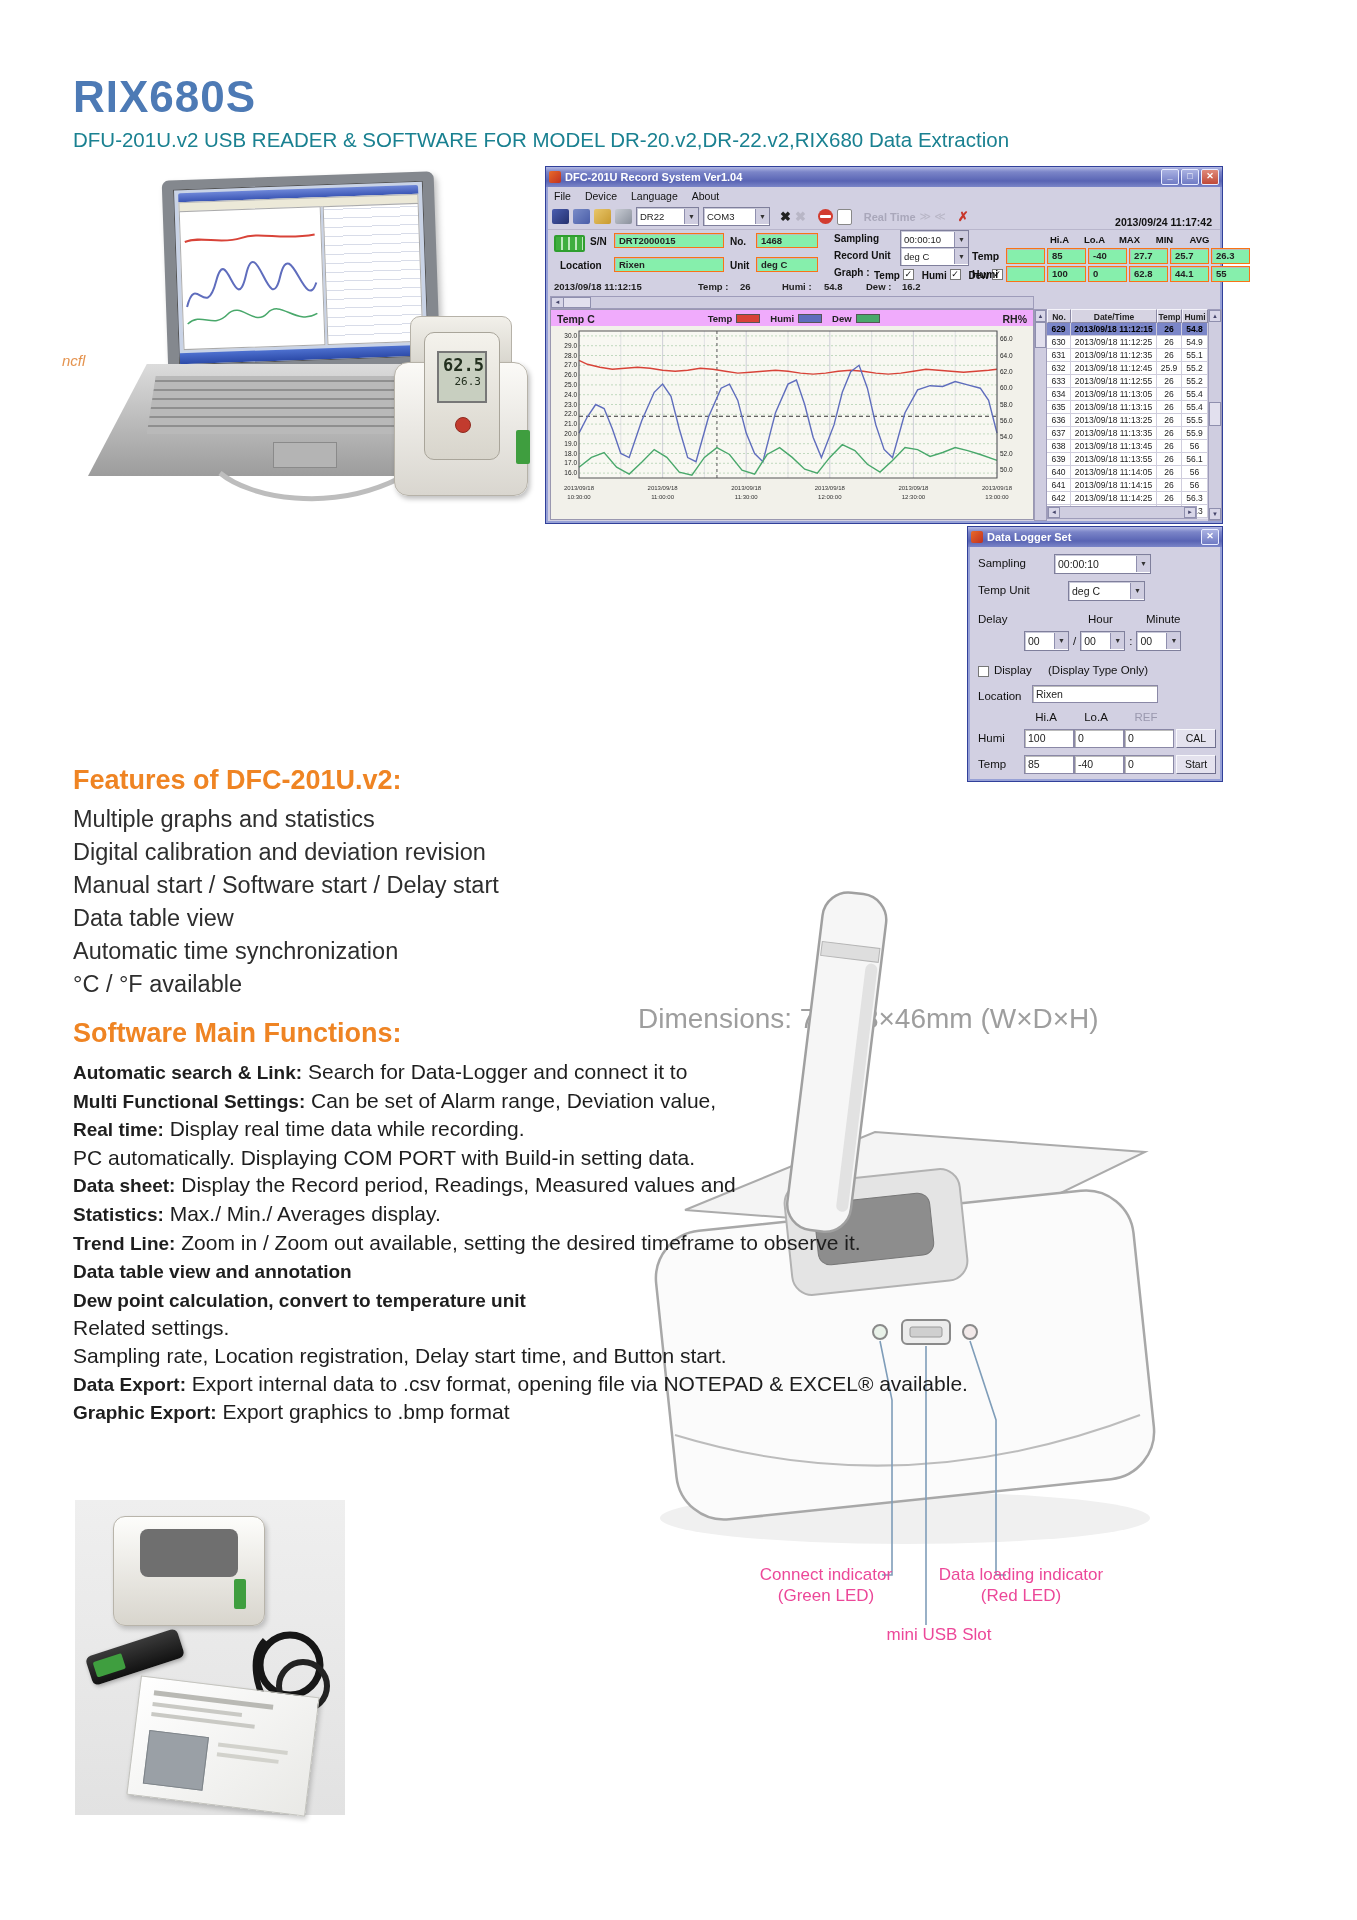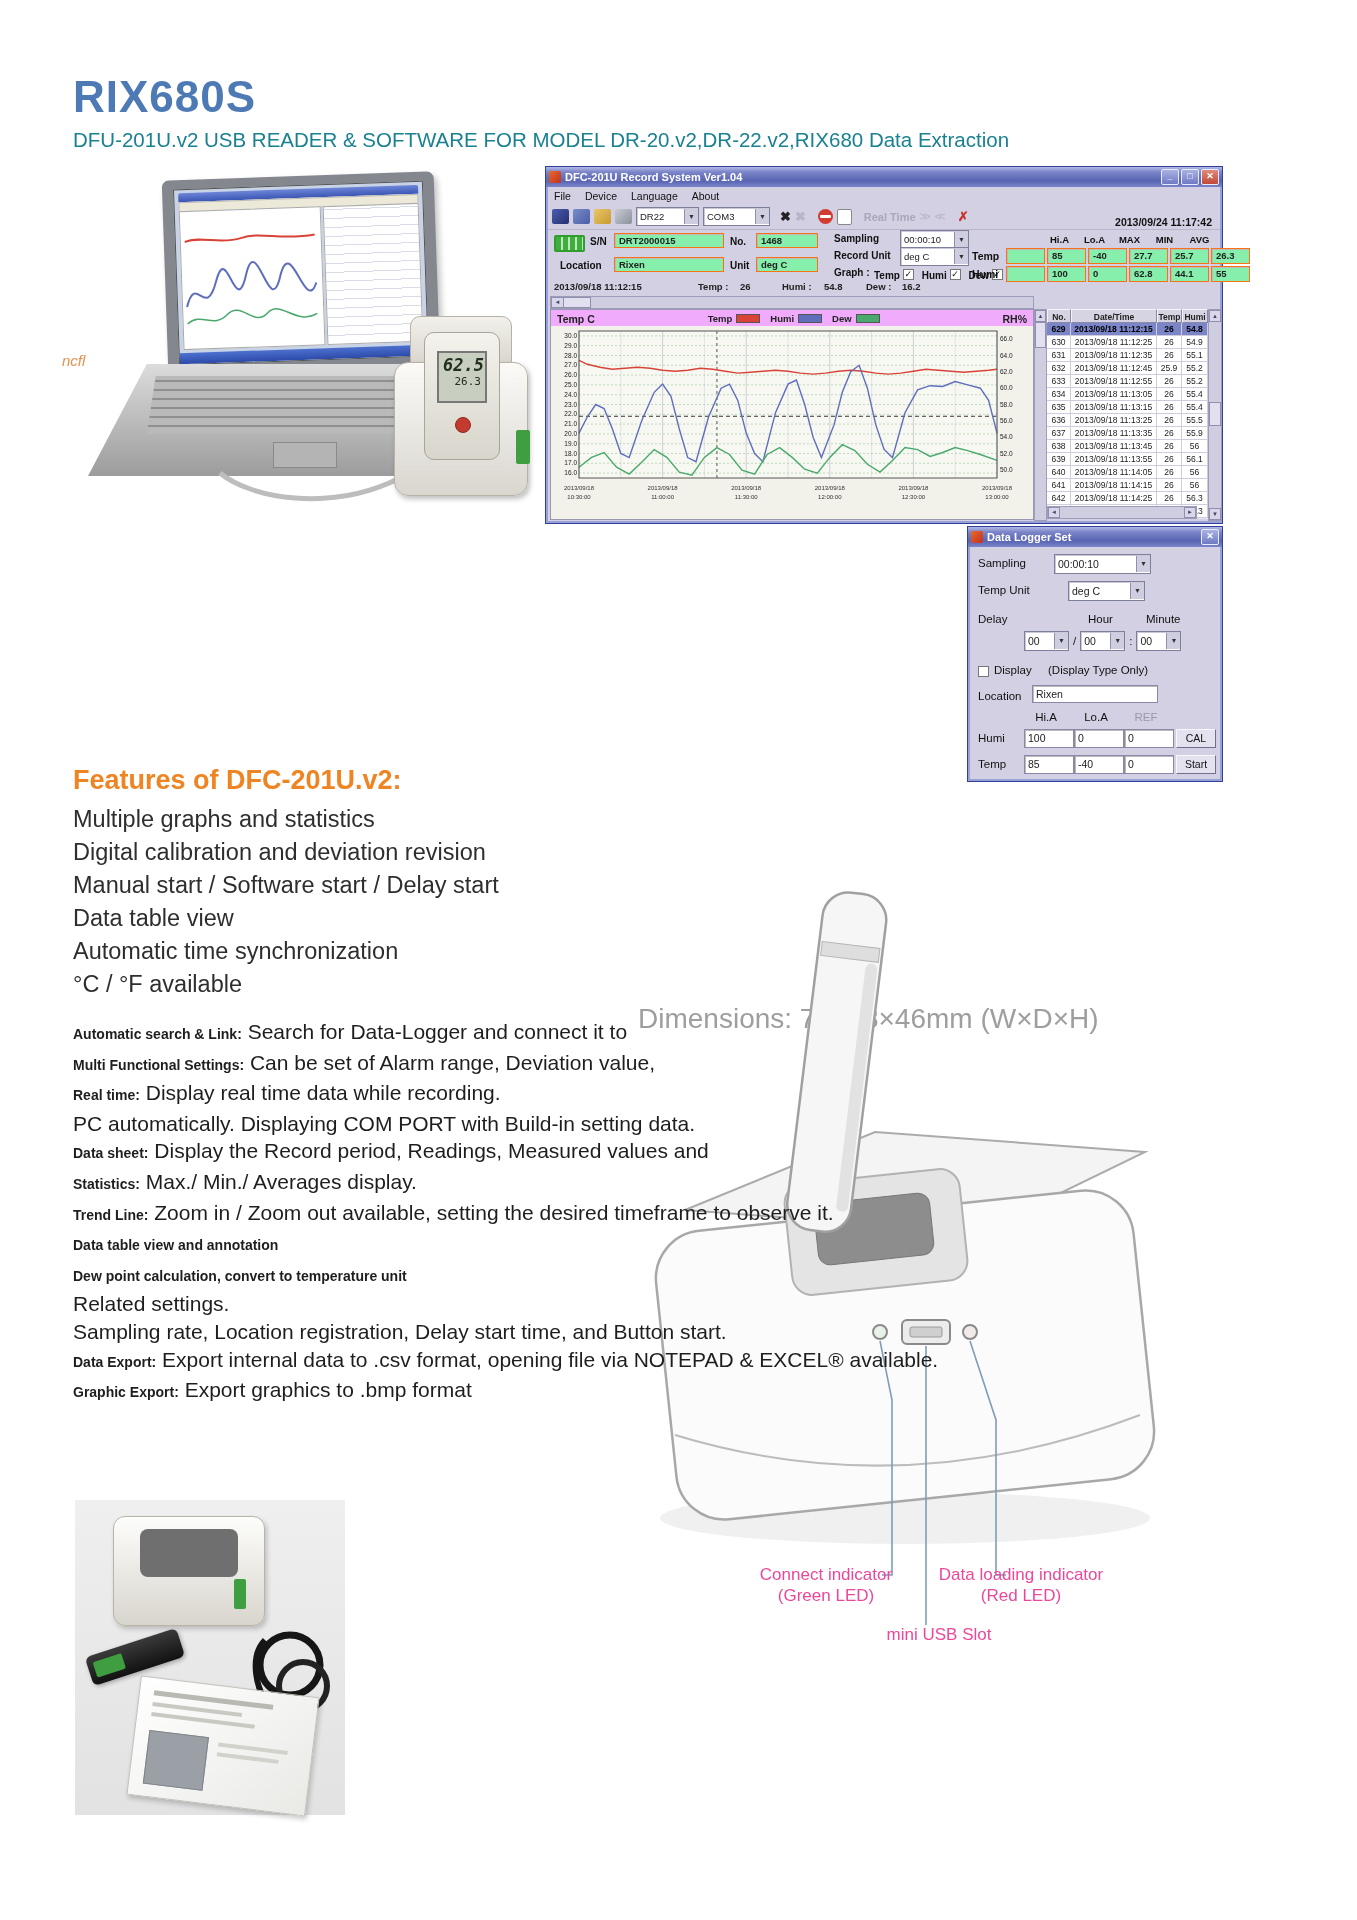--- a/index.html
+++ b/index.html
@@ -11,21 +11,21 @@
   .page-title{left:73px;top:72px;font-size:44px;font-weight:bold;color:#4d7ab5;letter-spacing:1px;}
   .page-subtitle{left:73px;top:128px;font-size:20.5px;color:#1a8191;}
   .orange-head{font-size:27px;font-weight:bold;color:#ef8423;}
   .dim-note{left:638px;top:1003px;font-size:28px;color:#9e9e9e;}
 
   
   .features-box{left:73px;top:765px;z-index:2;}
   .feat-item{font-size:23.5px;line-height:33px;color:#2e2e2e;}
   .functions-box{left:73px;top:1018px;z-index:2;}
   .fn-line{font-size:21px;line-height:27.6px;color:#1e1e1e;}
-  .fn-line b{font-size:14px;text-align:center;}
+  .fn-line b{font-size:19px;text-align:center;}
 
   
   .xp-win{background:#d2d0e2;border:1px solid #31409a;box-shadow:inset 0 0 0 2px #97a1d6;}
   .xp-titlebar{position:absolute;left:0;top:0;right:0;height:20px;
      background:linear-gradient(180deg,#b3b9e4 0%,#7b85c8 25%,#5964b4 70%,#7b85c8 100%);
      display:flex;align-items:center;padding:0 3px;color:#fff;font-size:11px;font-weight:bold;}
   .xp-title-text{flex:1;white-space:nowrap;overflow:hidden;}
   .xp-appicon{width:12px;height:12px;background:linear-gradient(135deg,#e86a2a,#c03020);border-radius:2px;margin-right:4px;flex:none;}
   .xp-btn{width:16px;height:14px;margin-left:2px;flex:none;border:1px solid #e8ecff;border-radius:2px;
      background:linear-gradient(180deg,#aab2e2,#6f7ac4);color:#fff;font-size:9px;line-height:12px;text-align:center;font-weight:bold;}
@@ -92,21 +92,21 @@
   .lap-pad{position:absolute;left:44%;top:78px;width:62px;height:24px;background:#b4b4b4;border:1px solid #8a8a8a;}
   .cradle-photo{position:absolute;left:318px;top:142px;width:150px;height:190px;}
   .cr-body{position:absolute;left:6px;top:52px;width:132px;height:132px;background:linear-gradient(180deg,#fbfaf7,#d9d6cf);
      border:1px solid #b6b2a8;border-radius:14px;box-shadow:2px 3px 5px rgba(0,0,0,.25);}
   .cr-back{position:absolute;left:22px;top:6px;width:100px;height:70px;background:linear-gradient(180deg,#f2f0ea,#ccc9c0);
      border:1px solid #b6b2a8;border-radius:10px 10px 4px 4px;}
   .dev-body{position:absolute;left:36px;top:22px;width:74px;height:126px;background:linear-gradient(180deg,#f4f2ec,#d8d5cc);
      border:1px solid #a9a59a;border-radius:10px;}
   .dev-lcd{position:absolute;left:12px;top:18px;width:50px;height:52px;background:#c8cfc0;border:2px solid #777;
      font-family:"DejaVu Sans Mono",monospace;color:#23301f;text-align:right;padding:2px 4px;box-sizing:border-box;}
-  .dev-lcd .l1{font-size:17px;font-weight:bold;line-height:20px;font-style:italic;}
+  .dev-lcd .l1{font-size:17px;font-weight:bold;line-height:20px;}
   .dev-lcd .l2{font-size:11px;line-height:13px;}
   .cr-tag{position:absolute;left:128px;top:120px;width:14px;height:34px;background:#3f9e3f;border-radius:2px;}
 
   
   .pkg{left:75px;top:1500px;width:270px;height:315px;background:linear-gradient(180deg,#efefef,#e2e2e2);z-index:1;}
 </style>
 </head>
 <body>
 
 <div class="page">
@@ -522,20 +522,21 @@
         <div class="feat-item">Manual start / Software start / Delay start</div>
         <div class="feat-item">Data table view</div>
         <div class="feat-item">Automatic time synchronization</div>
         <div class="feat-item">°C / °F available</div>
       </div>
   </div>
 
   <div class="abs dim-note">Dimensions: 70×58×46mm (W×D×H)</div>
 
   <div class="abs functions-box">
+    <div class="orange-head" style="margin-bottom:9px;">Software Main Functions:</div>
     <div id="fnList">
         <div class="fn-line"><b>Automatic search &amp; Link:</b> Search for Data-Logger and connect it to</div>
         <div class="fn-line"><b>Multi Functional Settings:</b> Can be set of Alarm range, Deviation value,</div>
         <div class="fn-line"><b>Real time:</b> Display real time data while recording.</div>
         <div class="fn-line">PC automatically. Displaying COM PORT with Build-in setting data.</div>
         <div class="fn-line"><b>Data sheet:</b> Display the Record period, Readings, Measured values and</div>
         <div class="fn-line"><b>Statistics:</b> Max./ Min./ Averages display.</div>
         <div class="fn-line"><b>Trend Line:</b> Zoom in / Zoom out available, setting the desired timeframe to observe it.</div>
         <div class="fn-line"><b>Data table view and annotation</b></div>
         <div class="fn-line"><b>Dew point calculation, convert to temperature unit</b></div>

